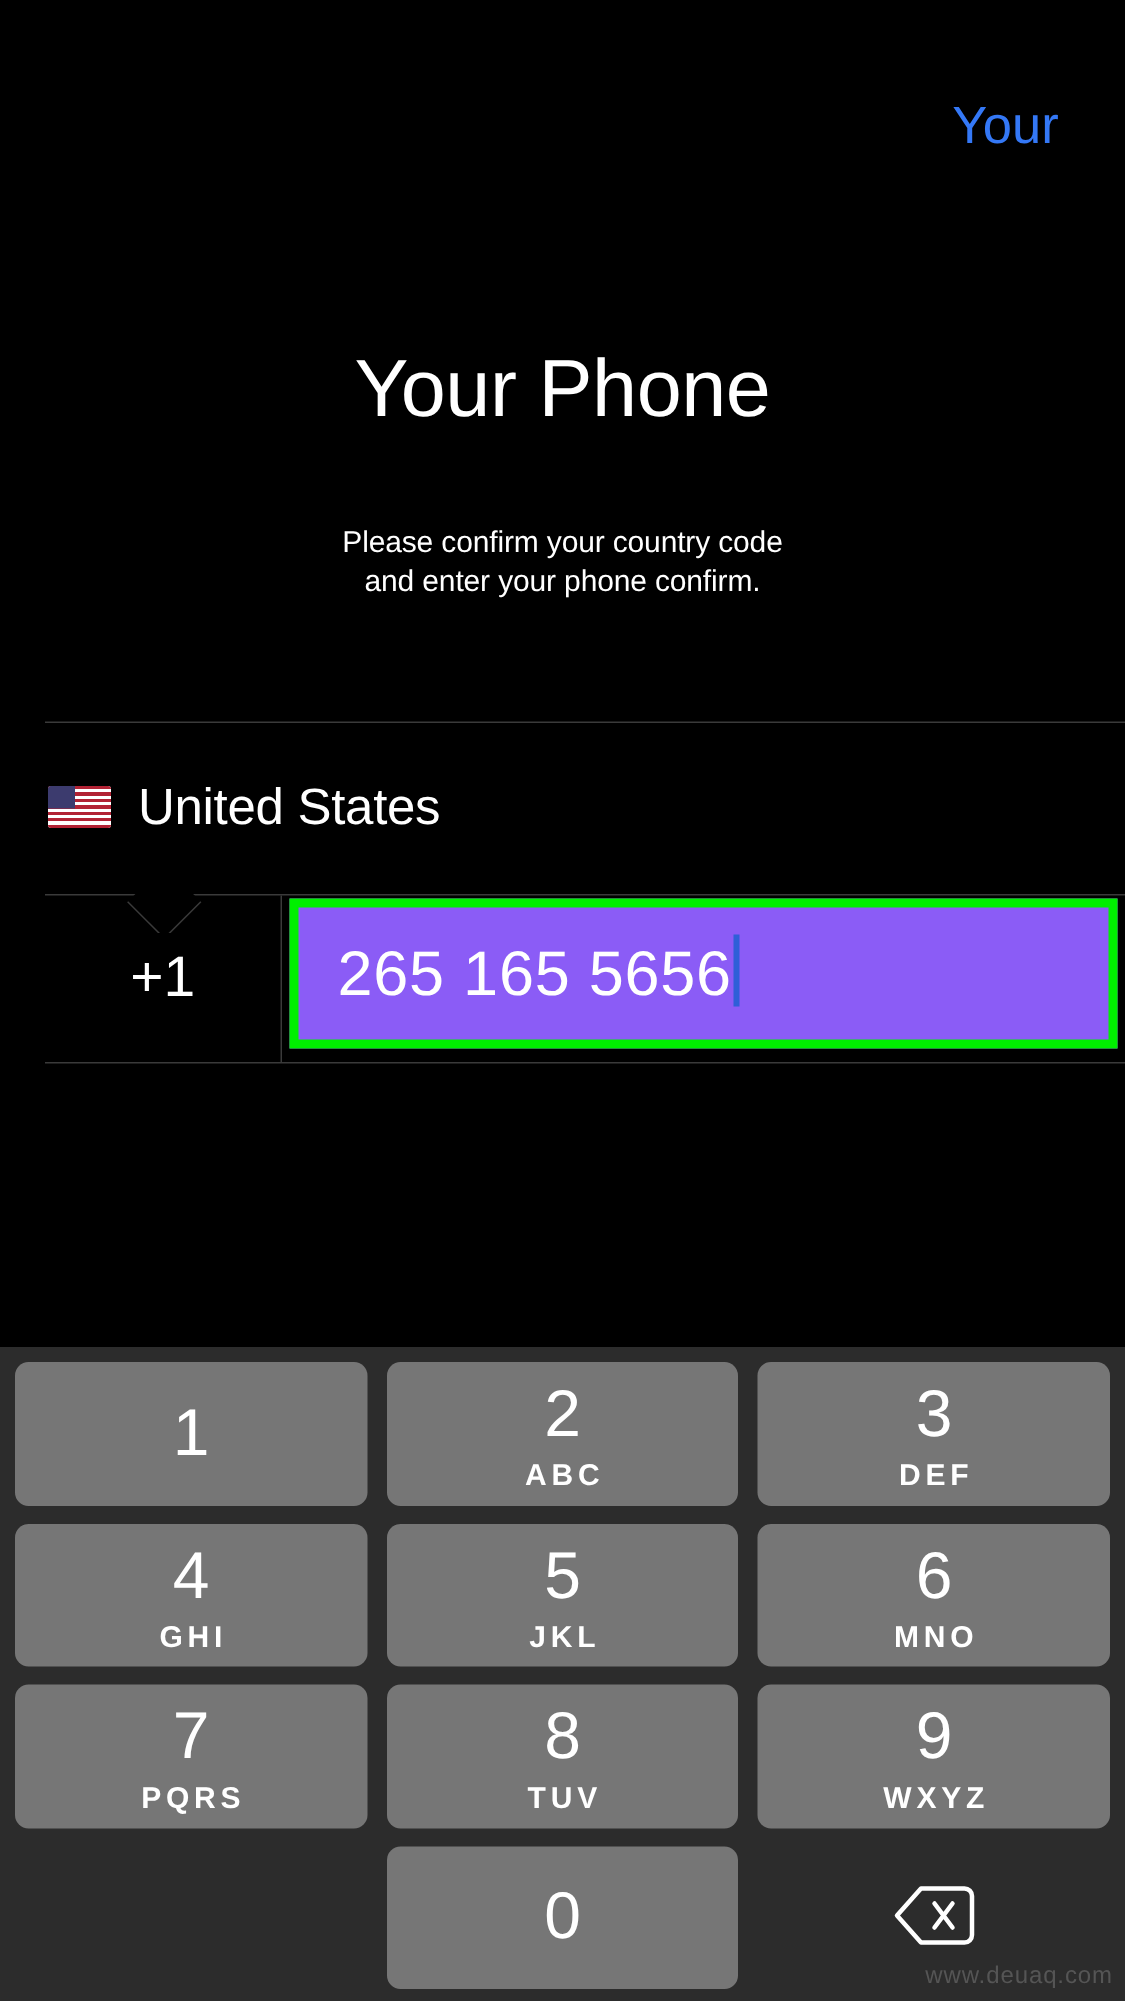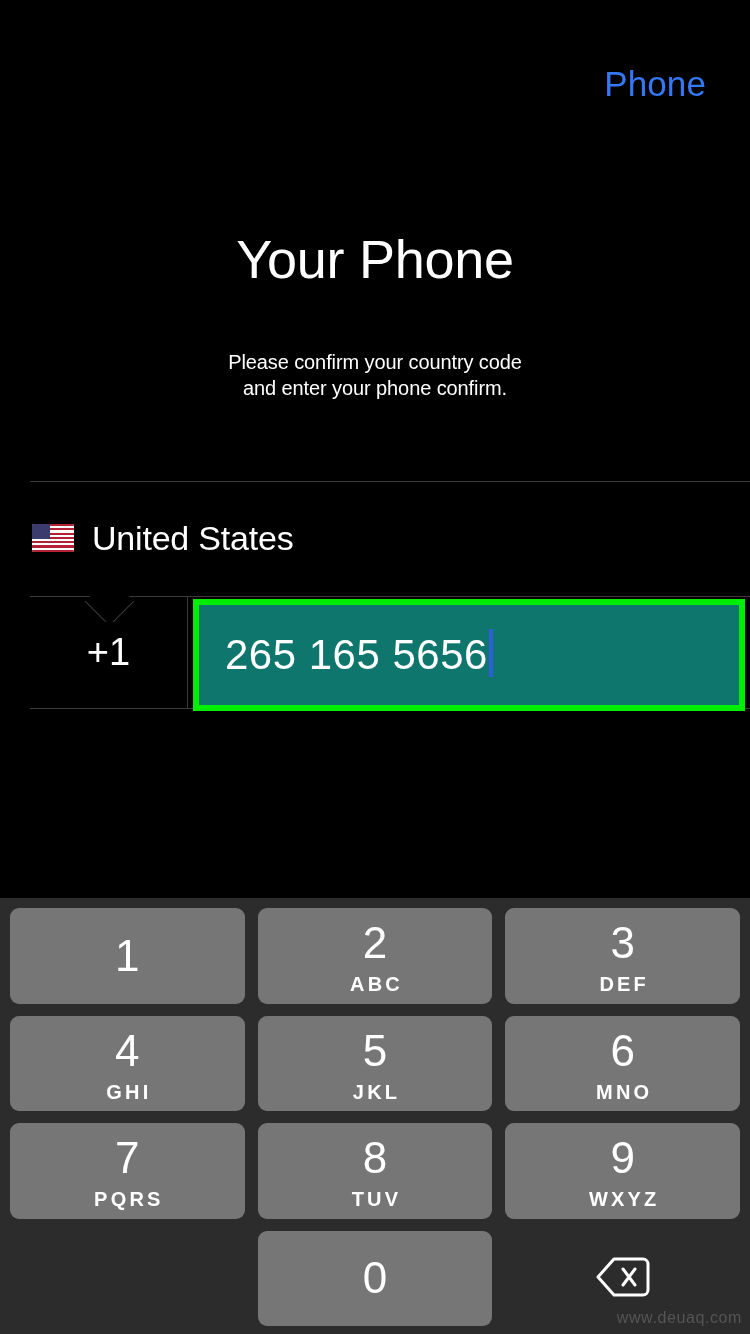--- a/index.html
+++ b/index.html
@@ -186,24 +186,24 @@
     color: #ffffff;
     cursor: pointer;
     box-sizing: border-box;
     border-right: 1px solid #3a3a3a;
   }
   .phone-input-wrap {
     position: absolute;
     left: 193px;
     right: 5px;
     top: 2px;
-    height: 112px;
+    height: 100px;
     border: 6px solid #00ef00;
     box-sizing: border-box;
-    background: #0f766e;
+    background: #8b5cf6;
     display: flex;
     align-items: center;
     cursor: text;
   }
   .phone-value {
     font-size: 42px;
     color: #ffffff;
     padding-left: 26px;
     letter-spacing: 0.5px;
     line-height: 1;
@@ -296,21 +296,21 @@
     font-family: "Liberation Sans", sans-serif;
     pointer-events: none;
   }
 </style>
 </head>
 <body>
 
 <div class="screen">
 
   <div class="topbar">
-    <button class="next-button">Phone</button>
+    <button class="next-button">Your</button>
   </div>
 
   <div class="headings">
     <h1 class="page-title">Your Phone</h1>
     <p class="page-subtitle">
       <span class="sub-line">Please confirm your country code</span>
       <span class="sub-line">and enter your phone confirm.</span>
     </p>
   </div>
 

